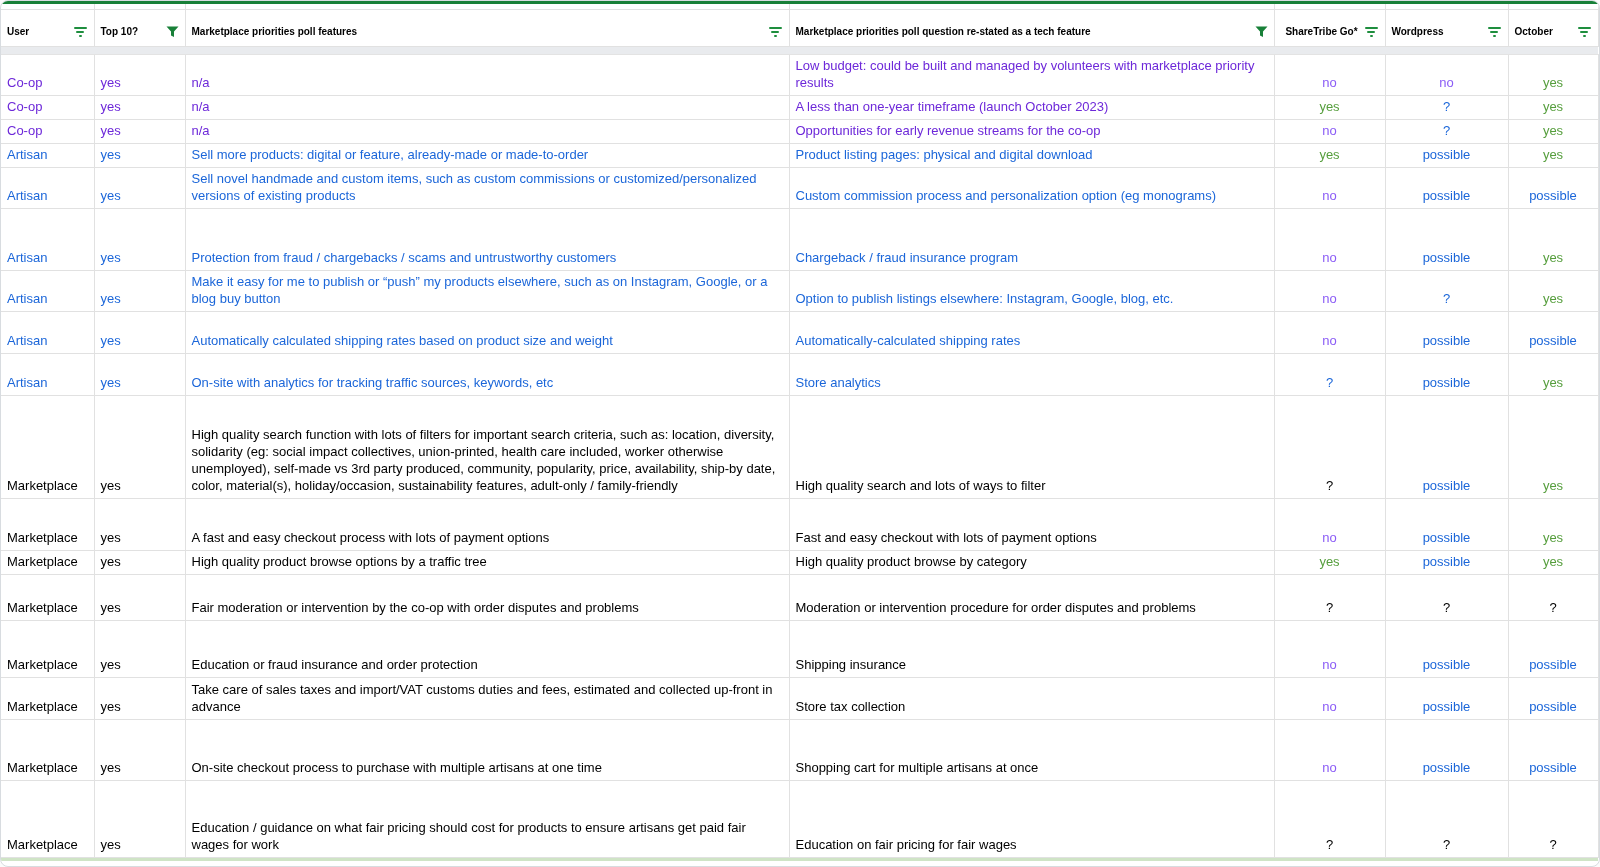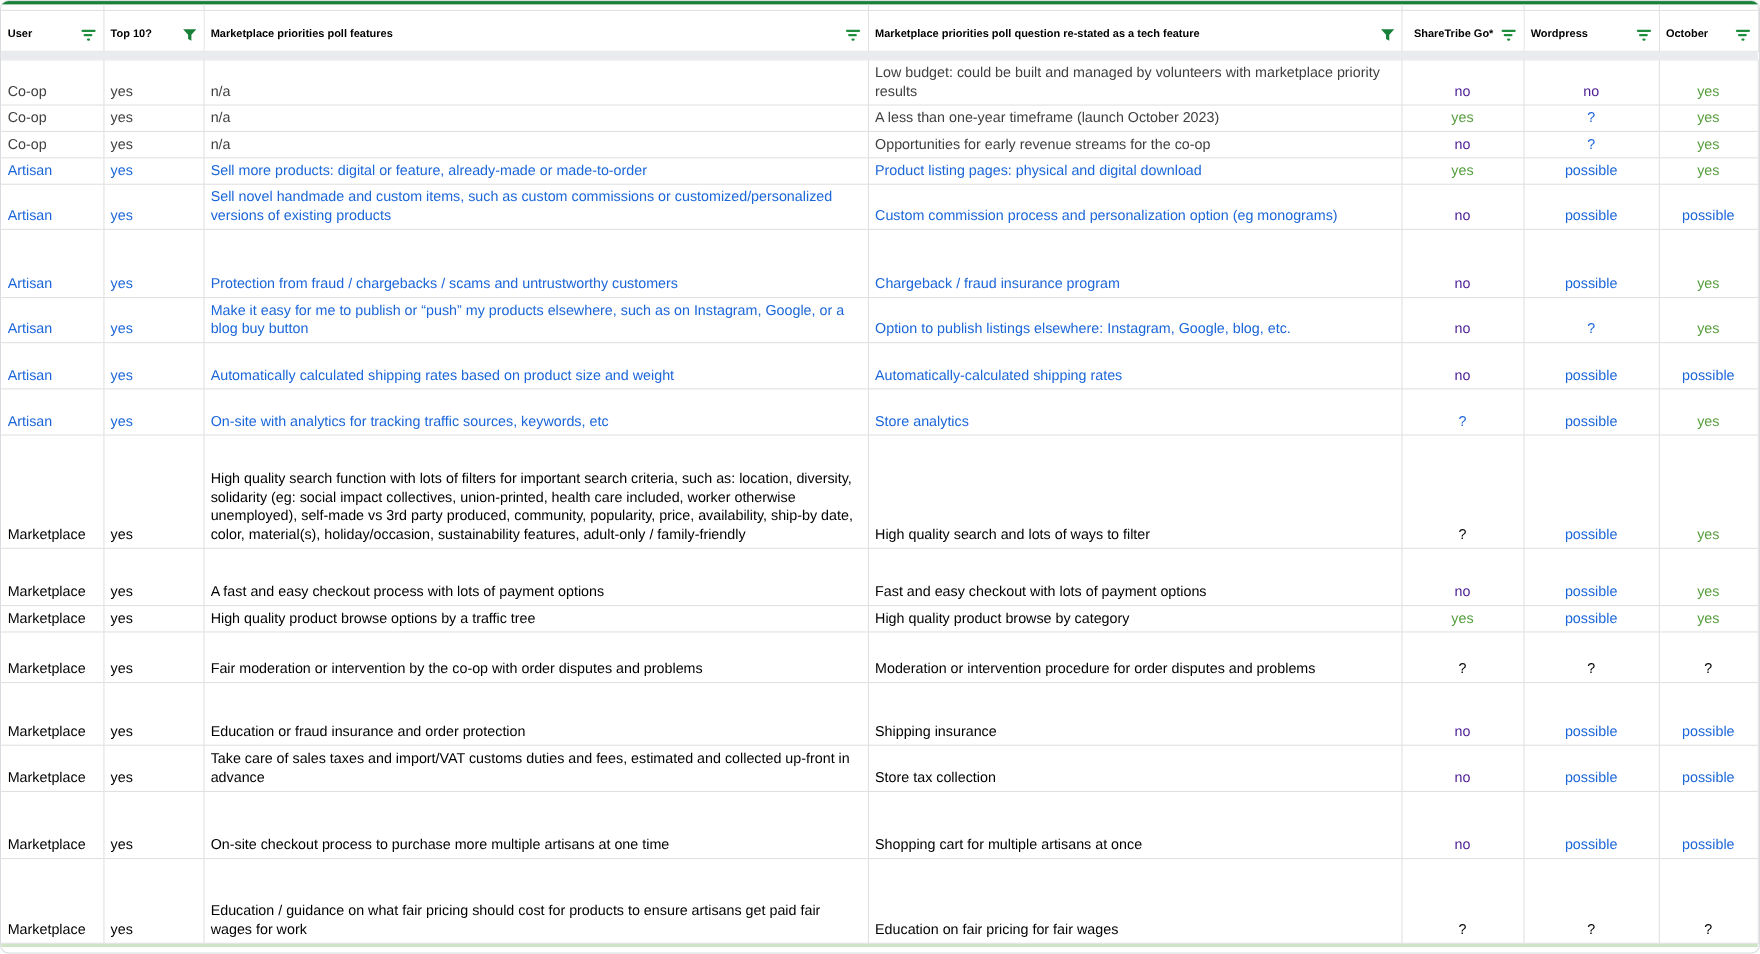--- a/index.html
+++ b/index.html
@@ -20,24 +20,24 @@
     font-size:10px;font-weight:bold;color:#000;padding:2px 22px 7px 6px;line-height:15px;
     background:#ffffff;border-bottom:1px solid #c2c6cb;
   }
   th.hcell.center{text-align:center;}
   tr.band td{height:8px;background:#e9ebee;border-right:none;border-bottom:1px solid #e3e3e3;}
   td.cell{
     vertical-align:bottom;font-size:13px;line-height:17px;
     padding:2px 6px 4px 6px;background:#fff;word-wrap:break-word;
   }
   td.c-status{text-align:center;}
-  .t-purple{color:#404040;}
+  .t-purple{color:#6d28d9;}
   .t-blue{color:#1b66d9;}
   .t-black{color:#000000;}
-  .t-red{color:#4c1d95;}
+  .t-red{color:#8b5cf6;}
   .t-green{color:#569e3d;}
   
   .flines{position:absolute;right:6px;bottom:9px;width:15px;height:10px;display:flex;flex-direction:column;align-items:center;justify-content:flex-end;gap:2px;cursor:pointer;}
   .flines span{display:block;height:2px;background:#1e8e3e;border-radius:1px;}
   .flines .l1{width:13px;}
   .flines .l2{width:8px;}
   .flines .l3{width:3px;}
   .funnel{position:absolute;right:6px;bottom:8px;width:13px;height:12px;cursor:pointer;}
   .bottom-line{width:1597px;height:3px;background:#cfe4c6;}
 </style>
@@ -257,21 +257,21 @@
           <td class="cell t-black ">yes</td>
           <td class="cell t-black ">Take care of sales taxes and import/VAT customs duties and fees, estimated and collected up-front in advance</td>
           <td class="cell t-black ">Store tax collection</td>
           <td class="cell t-red c-status">no</td>
           <td class="cell t-blue c-status">possible</td>
           <td class="cell t-blue c-status">possible</td>
         </tr>
         <tr style="height: 61px;">
           <td class="cell t-black ">Marketplace</td>
           <td class="cell t-black ">yes</td>
-          <td class="cell t-black ">On-site checkout process to purchase more multiple artisans at one time</td>
+          <td class="cell t-black ">On-site checkout process to purchase with multiple artisans at one time</td>
           <td class="cell t-black ">Shopping cart for multiple artisans at once</td>
           <td class="cell t-red c-status">no</td>
           <td class="cell t-blue c-status">possible</td>
           <td class="cell t-blue c-status">possible</td>
         </tr>
         <tr style="height: 77px;">
           <td class="cell t-black ">Marketplace</td>
           <td class="cell t-black ">yes</td>
           <td class="cell t-black ">Education / guidance on what fair pricing should cost for products to ensure artisans get paid fair wages for work</td>
           <td class="cell t-black ">Education on fair pricing for fair wages</td>

